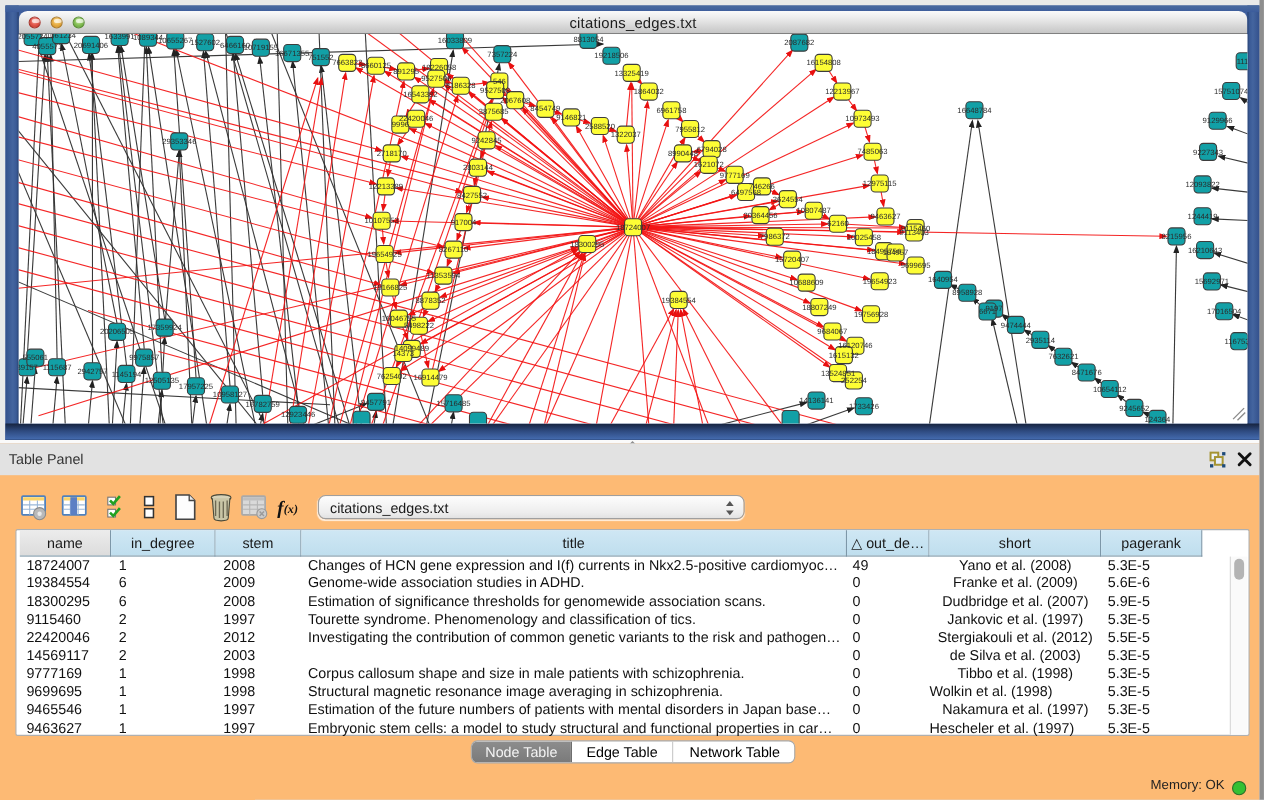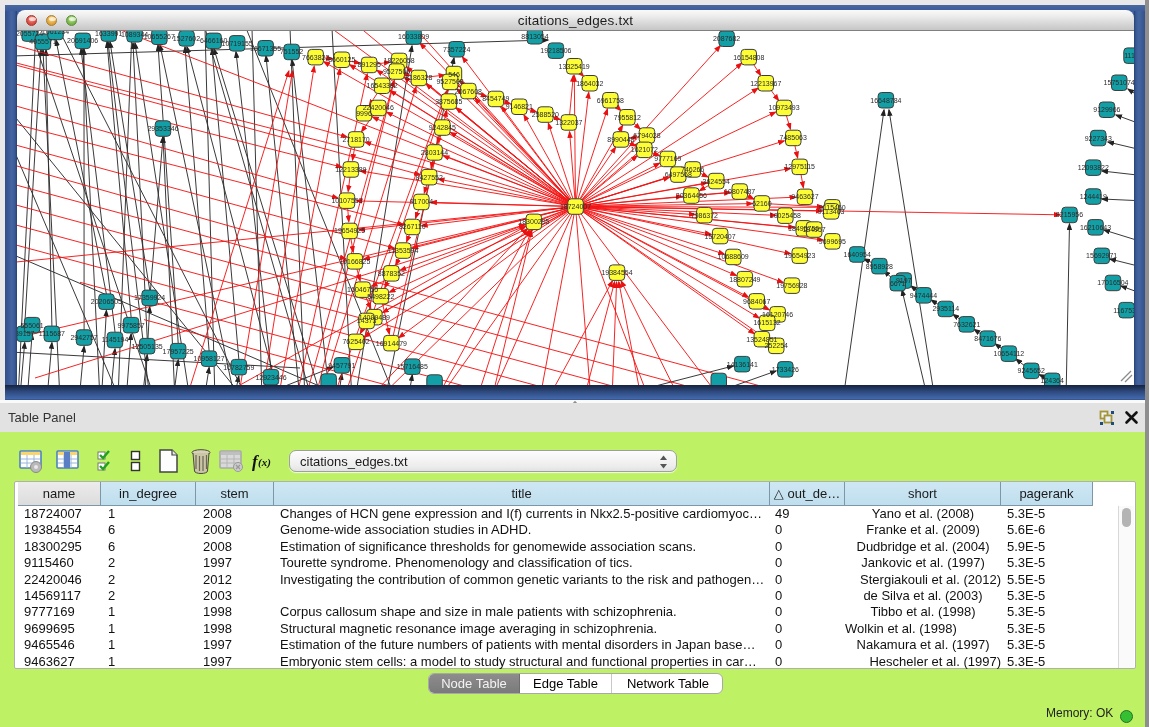--- a/index.html
+++ b/index.html
@@ -6,21 +6,21 @@
 #frame{left:5px;top:5px;width:1140px;height:395px;background:#3e5e9e}
 #frame .lb{left:0;top:0;width:12px;height:395px;background:linear-gradient(to right,#33508c,#44659f 55%,#3a5a96 82%,#27416f)}
 #frame .rb{right:0;top:0;width:11px;height:395px;background:linear-gradient(to left,#33508c,#44659f 55%,#3a5a96 82%,#27416f)}
 #frame .tb{left:0;top:0;width:1140px;height:6px;background:linear-gradient(to bottom,#49699f,#3c5c9c)}
 #frame .bb{left:0;top:380px;width:1140px;height:15px;background:linear-gradient(to bottom,#16233e,#2e4a7f 45%,#4268ab 92%,#2e4b80)}
 #titlebar{left:17px;top:10px;width:1117px;height:21px;border-radius:8px 8px 0 0;background:linear-gradient(to bottom,#fafafa,#ededed 30%,#d9d9d9 65%,#c6c6c6);border-bottom:1px solid #808080}
 #titlebar .t{width:100%;text-align:center;font-size:13.5px;color:#1c1c1c;margin-top:3px;letter-spacing:.2px}
 .tl{width:11px;height:11px;border-radius:50%;top:5px}
 .tl i{position:absolute;left:2px;top:1px;width:7px;height:3.5px;border-radius:50%;background:rgba(255,255,255,.65)}
 #gwhite{left:17px;top:31px;width:1117px;height:354px;background:#fff}
-#panel{left:0;top:400px;width:1145px;height:327px;background:#bef264}
+#panel{left:0;top:400px;width:1145px;height:327px;background:#fdba74}
 #panel .topline{left:0;top:0;width:1145px;height:3px;background:#fafafa}
 #ph{left:0;top:3px;width:1145px;height:29px;background:#e2e2e2}
 #ph .t{position:absolute;left:8px;top:7px;font-size:13px;color:#333}
 #redge{left:1145px;top:0;width:4px;height:727px;background:#8e8e8e}
 #dd{left:289px;top:50px;width:388px;height:22px;border:1px solid #9f9f9f;border-radius:7px;background:linear-gradient(to bottom,#fdfdfd,#ededed 75%,#e2e2e2);box-shadow:0 1px 1px rgba(255,255,255,.8)}
 #dd .t{position:absolute;left:10px;top:3px;font-size:13px;color:#1a1a1a}
 #tview{left:14px;top:81px;width:1122px;height:188px;background:#fff;border:1px solid #b0b0b0;border-radius:2px}
 #thead{left:0;top:0;width:1120px;height:24px;font-size:13px;color:#1a1a1a}
 #thead .c{position:absolute;top:0;height:24px;background:linear-gradient(to bottom,#cfe7f4,#bfdeee);border-right:1px solid #7d97a8;border-bottom:1px solid #7d97a8;text-align:center;line-height:24px}
 #thead .g{background:linear-gradient(to bottom,#ececec,#dcdcdc)}
@@ -701,39 +701,39 @@
           <span style="left:760px">0</span>
           <span style="left:830px;width:156px;text-align:center">Franke et al. (2009)</span>
           <span style="left:992px">5.6E-6</span>
         </div>
         <div class="row" style="top:32.8px">
           <span style="left:9px">18300295</span>
           <span style="left:93px">6</span>
           <span style="left:188px">2008</span>
           <span style="left:265px">Estimation of significance thresholds for genomewide association scans.</span>
           <span style="left:760px">0</span>
-          <span style="left:830px;width:156px;text-align:center">Dudbridge et al. (2004)</span>
+          <span style="left:830px;width:156px;text-align:center">Dudbridge et al. (2007)</span>
           <span style="left:992px">5.9E-5</span>
         </div>
         <div class="row" style="top:49.2px">
           <span style="left:9px">9115460</span>
           <span style="left:93px">2</span>
           <span style="left:188px">1997</span>
           <span style="left:265px">Tourette syndrome. Phenomenology and classification of tics.</span>
           <span style="left:760px">0</span>
           <span style="left:830px;width:156px;text-align:center">Jankovic et al. (1997)</span>
           <span style="left:992px">5.3E-5</span>
         </div>
         <div class="row" style="top:65.6px">
           <span style="left:9px">22420046</span>
           <span style="left:93px">2</span>
           <span style="left:188px">2012</span>
           <span style="left:265px">Investigating the contribution of common genetic variants to the risk and pathogen…</span>
           <span style="left:760px">0</span>
-          <span style="left:830px;width:156px;text-align:right">Stergiakouli et al. (2012)</span>
+          <span style="left:830px;width:156px;text-align:center">Stergiakouli et al. (2012)</span>
           <span style="left:992px">5.5E-5</span>
         </div>
         <div class="row" style="top:82.0px">
           <span style="left:9px">14569117</span>
           <span style="left:93px">2</span>
           <span style="left:188px">2003</span>
           <span style="left:760px">0</span>
           <span style="left:830px;width:156px;text-align:center">de Silva et al. (2003)</span>
           <span style="left:992px">5.3E-5</span>
         </div>
@@ -763,21 +763,21 @@
           <span style="left:760px">0</span>
           <span style="left:830px;width:156px;text-align:center">Nakamura et al. (1997)</span>
           <span style="left:992px">5.3E-5</span>
         </div>
         <div class="row" style="top:147.6px">
           <span style="left:9px">9463627</span>
           <span style="left:93px">1</span>
           <span style="left:188px">1997</span>
           <span style="left:265px">Embryonic stem cells: a model to study structural and functional properties in car…</span>
           <span style="left:760px">0</span>
-          <span style="left:830px;width:156px;text-align:right">Hescheler et al. (1997)</span>
+          <span style="left:830px;width:156px;text-align:left">Hescheler et al. (1997)</span>
           <span style="left:992px">5.3E-5</span>
         </div>
       </div>
     <div class="abs" id="sbar">
         <div class="th"></div>
       </div>
   </div>
   <div class="abs" id="tabs">
     <div class="s sel">Node Table</div>
     <div class="s" style="left:91px;width:92px;border-right:1px solid #c8c8c8">Edge Table</div>

